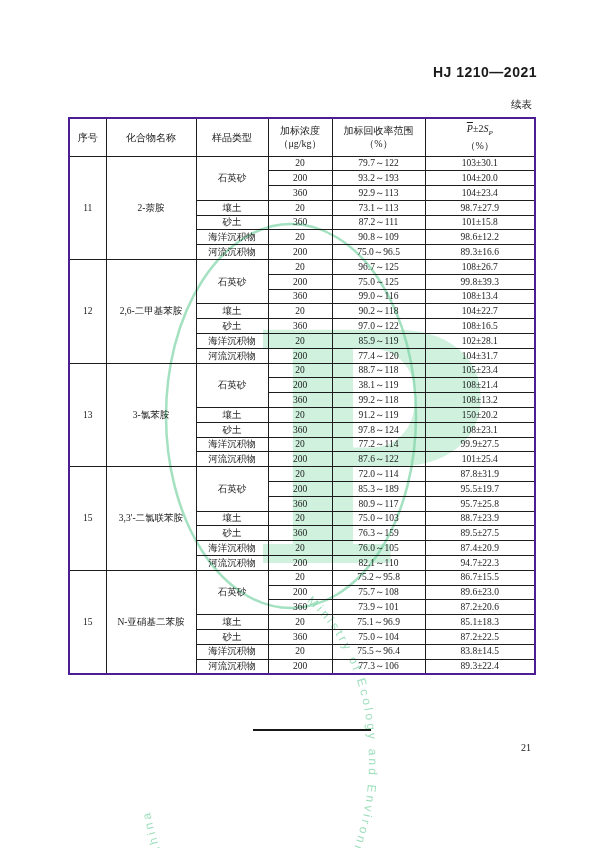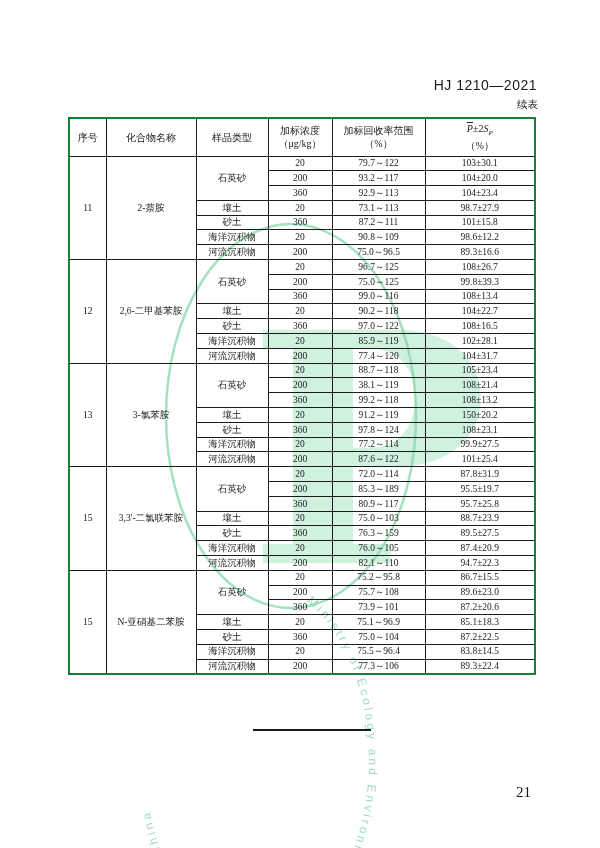--- a/index.html
+++ b/index.html
@@ -15,49 +15,49 @@
     font-size:12px;letter-spacing:3px;opacity:0.75;
   }
   .wm-letter{
     font-family:"DejaVu Serif","Liberation Serif",serif;
     font-weight:bold;font-size:320px;opacity:0.55;
   }
   
   .doc-number{
     position:absolute;top:64px;right:63px;z-index:2;
     font-family:"Liberation Sans","DejaVu Sans",sans-serif;
-    font-weight:normal;font-size:14px;letter-spacing:0.5px;margin-top:13px;
+    font-weight:bold;font-size:14px;letter-spacing:0.5px;
   }
   .continued{
-    position:absolute;top:98px;right:62px;z-index:2;font-size:10.5px;
+    position:absolute;top:98px;right:68px;z-index:2;font-size:10.5px;
   }
   
   table.main{
     position:absolute;left:68px;top:117px;width:466px;z-index:1;
     border-collapse:collapse;table-layout:fixed;background:transparent;
-    border:2px solid #15803d;
+    border:2px solid #4c1d95;
   }
   table.main th, table.main td{
     border:1px solid #1c1c1c;text-align:center;vertical-align:middle;
     padding:0;overflow:hidden;
   }
   thead tr{height:38px;}
   thead th{font-weight:normal;font-size:10px;line-height:1.35;}
   tbody tr{height:14.8px;}
   tbody td{font-size:9.5px;line-height:1.1;}
   .ovl{font-style:italic;text-decoration:overline;}
   .it{font-style:italic;}
   thead sub{font-size:7px;}
   
   .sep-line{
     position:absolute;left:253px;top:729px;width:118px;height:0;
     border-top:2px solid #181818;z-index:2;
   }
   .page-number{
-    position:absolute;top:784px;right:69px;z-index:2;font-size:15px;
+    position:absolute;top:742px;right:69px;z-index:2;font-size:10px;
   }
 </style>
 </head>
 <body>
 
 <svg class="watermark" width="600" height="848" viewBox="0 0 600 848">
   <defs>
     <path id="wm-ring-path" d="M 291 592 A 112 176 0 1 1 290.9 591.95" fill="none"></path>
   </defs>
   <text class="wm-letter" x="248" y="563" fill="#a9e6c4">P</text>
@@ -102,21 +102,21 @@
       <tr>
         <td rowspan="7">11</td>
         <td rowspan="7">2-萘胺</td>
         <td rowspan="3">石英砂</td>
         <td>20</td>
         <td>79.7～122</td>
         <td>103±30.1</td>
       </tr>
       <tr>
         <td>200</td>
-        <td>93.2～117</td>
+        <td>93.2～193</td>
         <td>104±20.0</td>
       </tr>
       <tr>
         <td>360</td>
         <td>92.9～113</td>
         <td>104±23.4</td>
       </tr>
       <tr>
         <td>壤土</td>
         <td>20</td>

